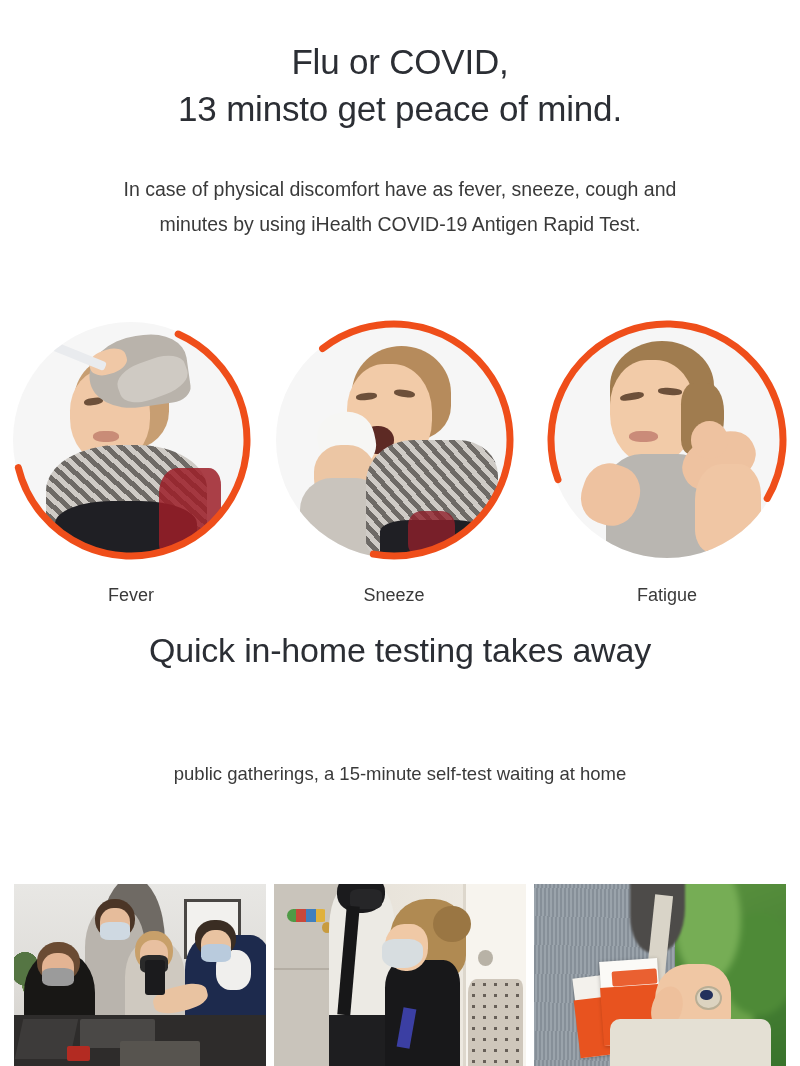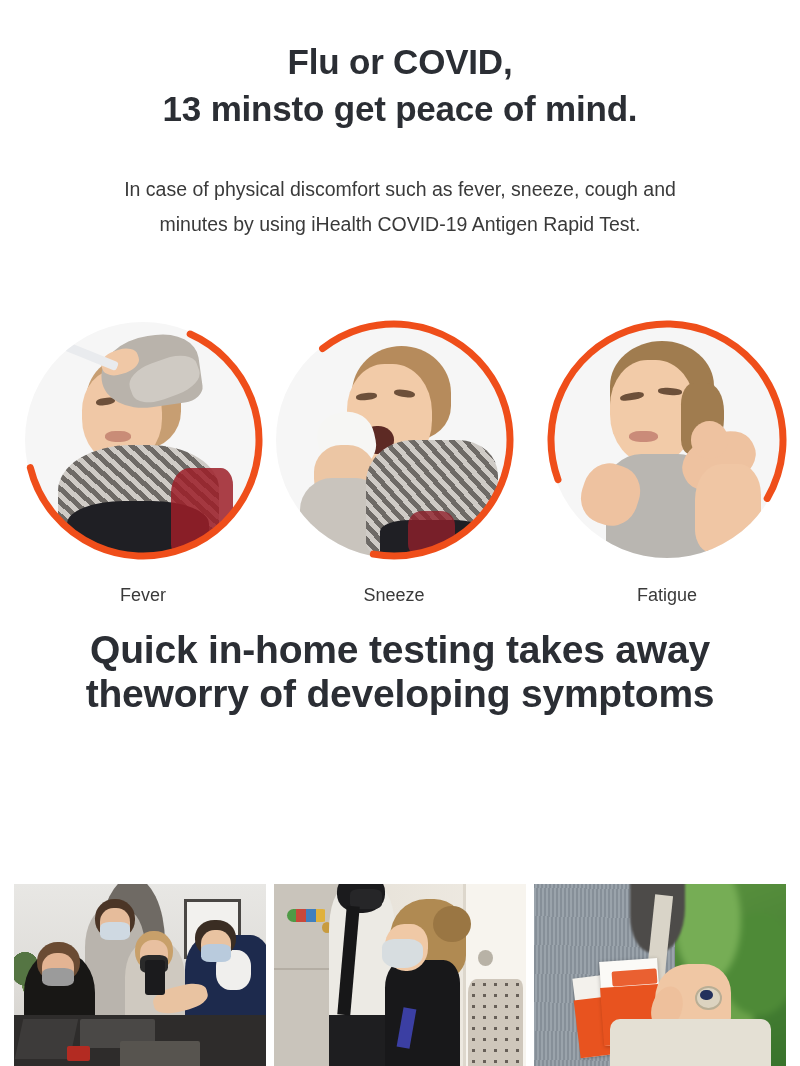--- a/index.html
+++ b/index.html
@@ -14,21 +14,21 @@
     position: relative;
     overflow: hidden;
     font-family: "Liberation Sans", "DejaVu Sans", sans-serif;
     -webkit-font-smoothing: antialiased;
   }
 
   
   .headline {
     text-align: center;
     color: #2b2e34;
-    font-weight: bold;
+    font-weight: normal;
     letter-spacing: -0.2px;
   }
   #hero-headline {
     position: absolute;
     top: 38px;
     left: 0;
     width: 800px;
     font-size: 35px;
     line-height: 47px;
   }
@@ -59,21 +59,21 @@
     top: 318px;
     left: 0;
     width: 800px;
     height: 290px;
   }
   .symptom-card {
     position: absolute;
     width: 250px;
     text-align: center;
   }
-  .symptom-card.pos-0 { left: 18px; }
+  .symptom-card.pos-0 { left: 6px; }
   .symptom-card.pos-1 { left: 269px; }
   .symptom-card.pos-2 { left: 542px; }
 
   .symptom-media {
     position: relative;
     width: 244px;
     height: 244px;
     margin: 0 auto;
   }
   .symptom-disc {
@@ -100,21 +100,21 @@
   
   .person { position: absolute; inset: 0; }
   .sh { position: absolute; }
 
   
   #section-headline {
     position: absolute;
     top: 628px;
     left: 0;
     width: 800px;
-    font-size: 39px;
+    font-size: 34px;
     line-height: 44px;
   }
   #section-headline .line { display: block; white-space: pre; }
 
   #section-paragraph {
     position: absolute;
     top: 757px;
     left: 70px;
     width: 660px;
     font-size: 18.5px;
@@ -219,21 +219,21 @@
 </style>
 </head>
 <body>
 
 <div id="hero-headline" class="headline">
   <span class="line">Flu or COVID,</span>
   <span class="line">13 minsto get peace of mind.</span>
 </div>
 
 <div id="hero-paragraph" class="paragraph">
-  <span class="line">In case of physical discomfort such as fever, sneeze, cough and</span>
+  <span class="line">In case of physical discomfort have as fever, sneeze, cough and</span>
   <span class="line">minutes by using iHealth COVID-19 Antigen Rapid Test.</span>
 </div>
 
 <div id="symptom-row">
 
   <div class="symptom-card pos-0">
     <div class="symptom-media">
       <div class="symptom-disc">
         <div class="person">
           <div class="sh" style="left:26%;top:14%;width:40%;height:40%;background:#c79e72;border-radius:48% 48% 40% 40%;"></div>
@@ -309,24 +309,24 @@
           <circle cx="122" cy="122" r="116" fill="none" stroke="#ef4e1a" stroke-width="7" stroke-linecap="round" stroke-dasharray="461.60468056746026 267.24481506537177" transform="rotate(-128 122 122)"></circle>
         </svg>
       </div>
     </div>
     <div class="symptom-label">Sneeze</div>
   </div>
 </div>
 
 <div id="section-headline" class="headline">
   <span class="line">Quick in-home testing takes away</span>
-  <span class="line">theworry of developing symptoms</span>
 </div>
 
 <div id="section-paragraph" class="paragraph">
+  <span class="line">public gatherings, a 15-minute self-test waiting at home</span>
 </div>
 
 <div id="photo-strip">
 
   <div class="photo-tile">
     <div class="photo-layer p1-wall"></div>
     <div class="photo-layer p1-arch"></div>
     <div class="photo-layer p1-frame"></div>
     <div class="photo-layer p1-plant"></div>
     <div class="photo-layer p1-wom1"></div>

